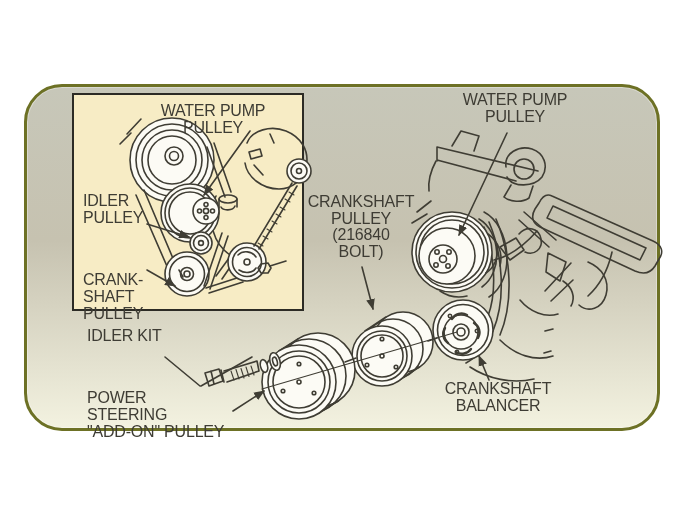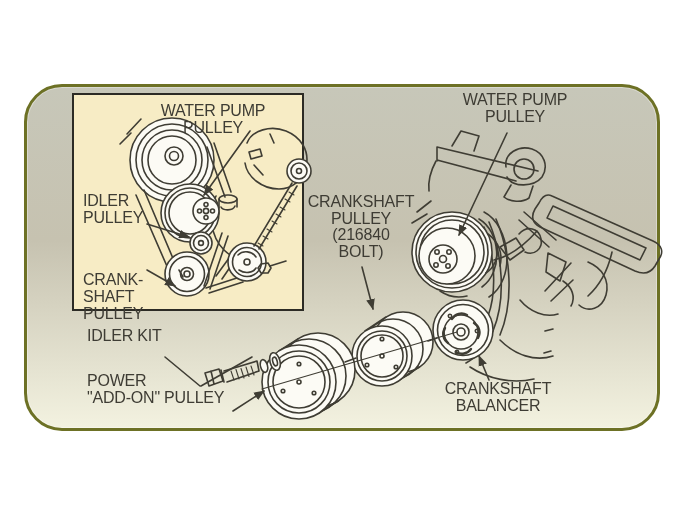--- a/index.html
+++ b/index.html
@@ -259,22 +259,23 @@
   </div>
   <div class="lbl center" style="left:299px;top:194px;width:124px;line-height:16.5px;">
     <div>CRANKSHAFT</div>
     <div>PULLEY</div>
     <div>(216840</div>
     <div>BOLT)</div>
   </div>
   <div class="lbl" style="left:87px;top:327px;">
     <div>IDLER KIT</div>
   </div>
-  <div class="lbl" style="left:87px;top:372px;">
+  <div class="lbl" style="left:87px;top:389px;">
     <div>POWER</div>
+    <div>STEERING</div>
     <div>"ADD-ON" PULLEY</div>
   </div>
   <div class="lbl center" style="left:440px;top:380px;width:116px;">
     <div>CRANKSHAFT</div>
     <div>BALANCER</div>
   </div>
 
 </div>
 
 </body></html>

